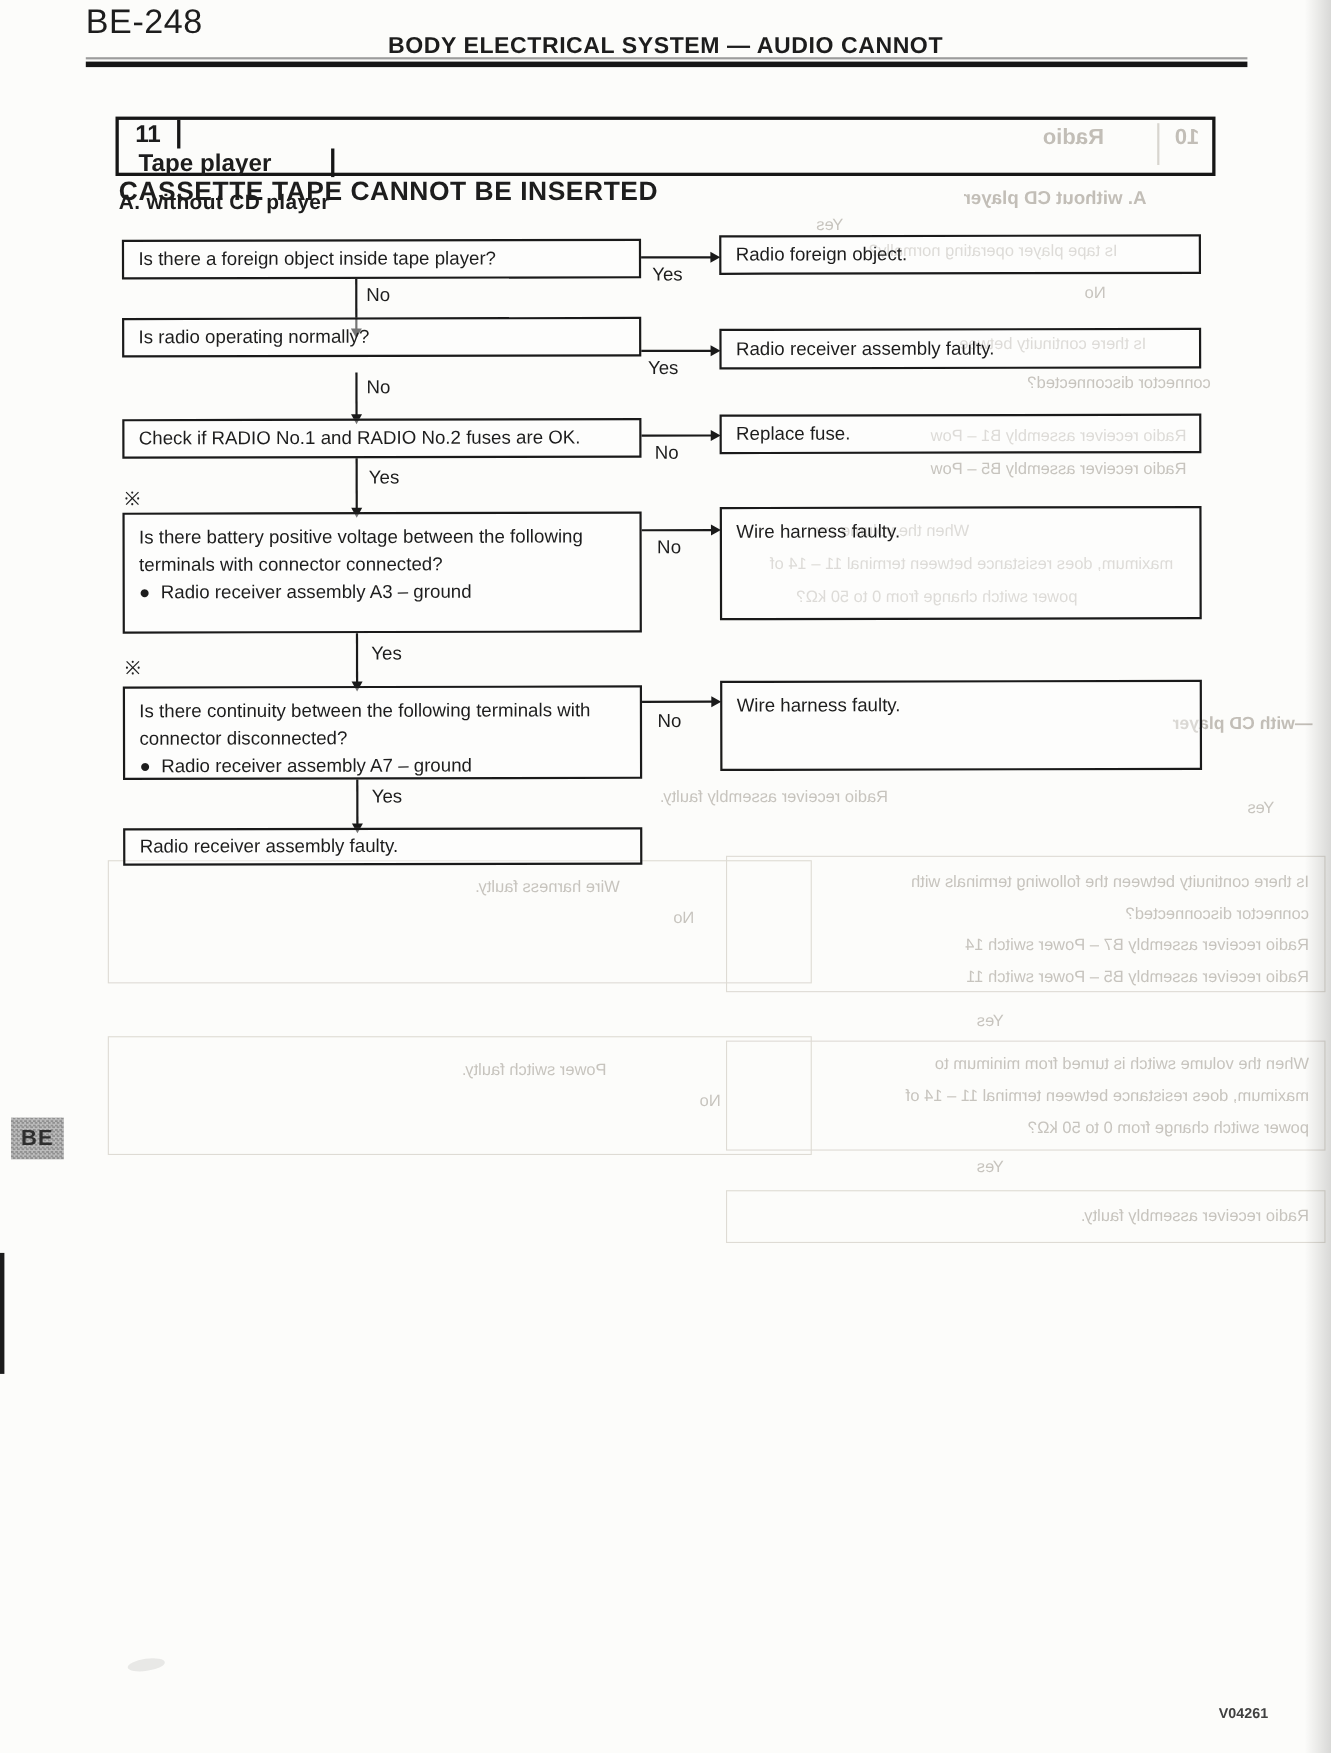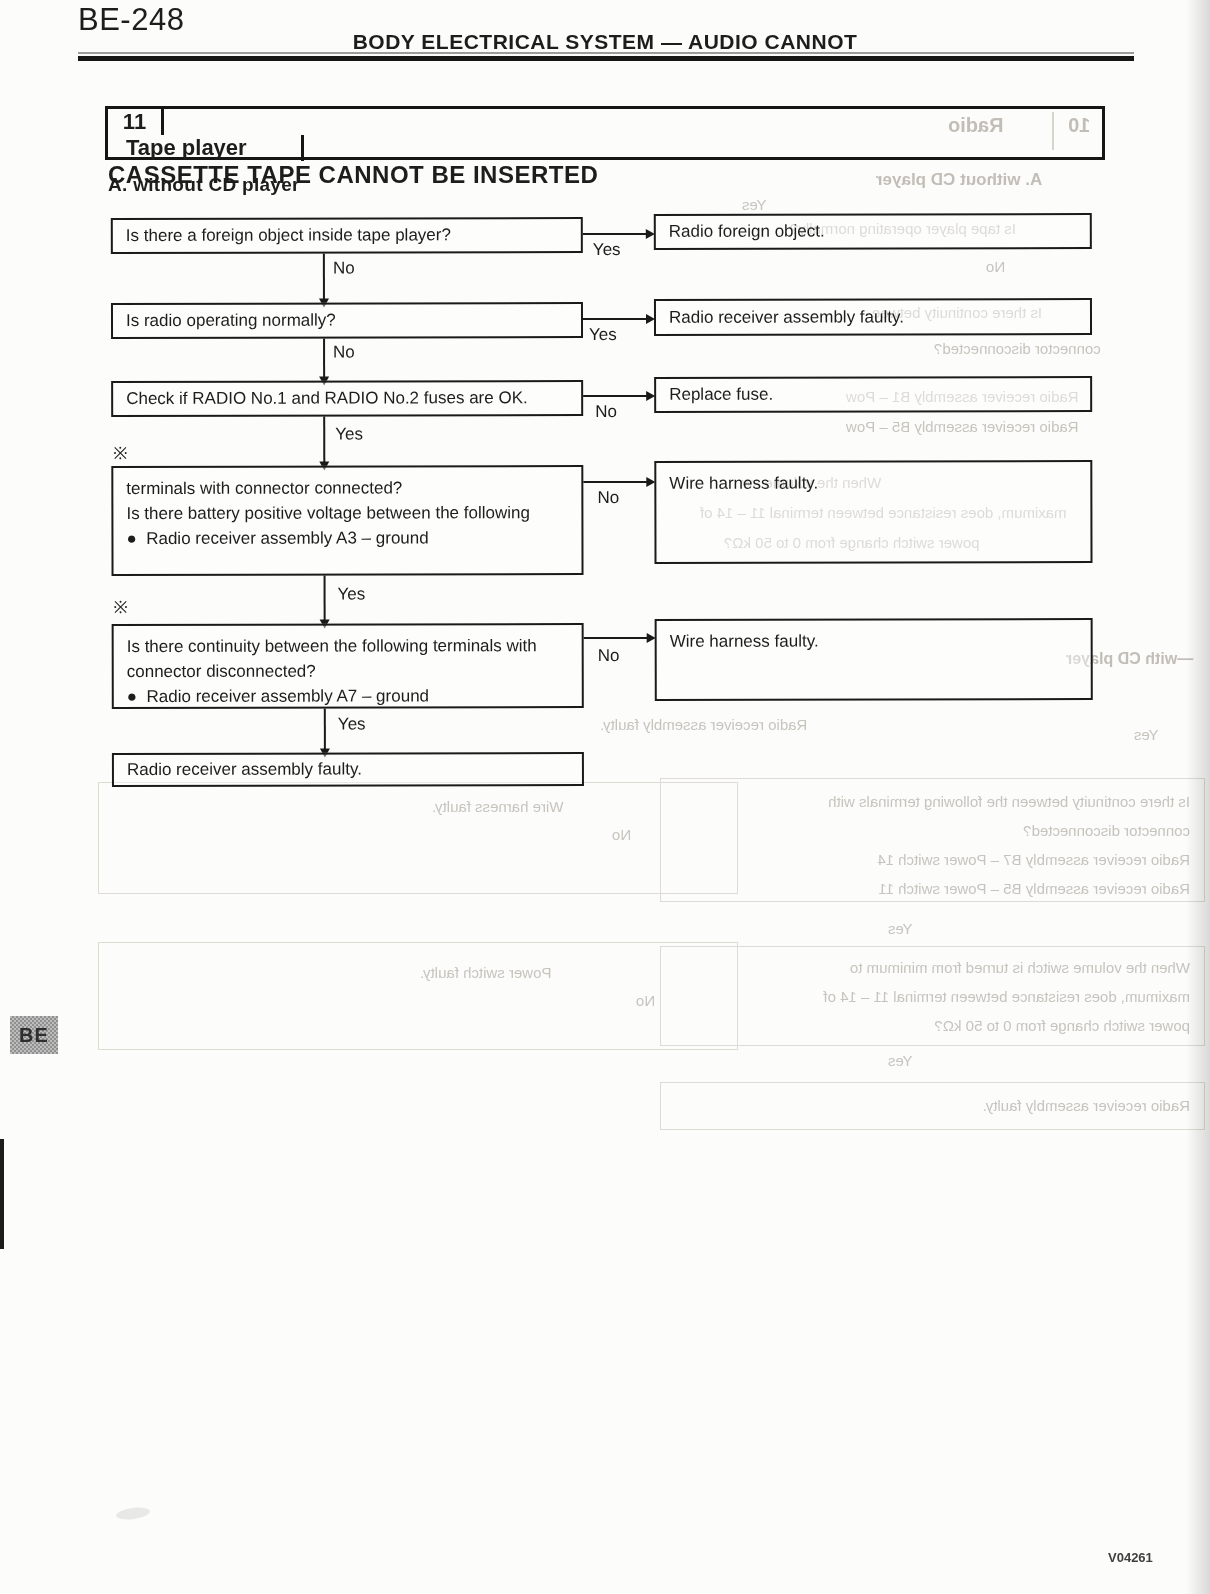--- a/index.html
+++ b/index.html
@@ -114,38 +114,38 @@
 
   <div class="flow">
 
     <div class="qbox cbox" style="top:217px;height:36px;">Is there a foreign object inside tape player?</div>
     <div class="rbox cbox" style="top:214px;height:36px;">Radio foreign object.</div>
     <div class="harrow" style="top:233px;"></div>
     <div class="lbl" style="left:594px;top:240px;">Yes</div>
     <div class="varrow" style="top:253px;height:47px;"></div>
     <div class="lbl" style="left:334px;top:258px;">No</div>
 
-    <div class="qbox cbox" style="top:302px;height:36px;">Is radio operating normally?</div>
+    <div class="qbox cbox" style="top:288px;height:36px;">Is radio operating normally?</div>
     <div class="rbox cbox" style="top:299px;height:37px;">Radio receiver assembly faulty.</div>
     <div class="harrow" style="top:318px;"></div>
     <div class="lbl" style="left:590px;top:325px;">Yes</div>
     <div class="varrow" style="top:338px;height:40px;"></div>
     <div class="lbl" style="left:334px;top:342px;">No</div>
 
     <div class="qbox cbox" style="top:380px;height:36px;">Check if RADIO No.1 and RADIO No.2 fuses are OK.</div>
     <div class="rbox cbox" style="top:377px;height:36px;">Replace fuse.</div>
     <div class="harrow" style="top:395px;"></div>
     <div class="lbl" style="left:596px;top:402px;">No</div>
     <div class="varrow" style="top:416px;height:47px;"></div>
     <div class="lbl" style="left:336px;top:424px;">Yes</div>
 
     <div class="note-mark" style="top:440px;">※</div>
     <div class="qbox tbox" style="top:465px;height:110px;">
+      <div class="qline">Is there battery positive voltage between the following</div>
       <div class="qline">terminals with connector connected?</div>
-      <div class="qline">Is there battery positive voltage between the following</div>
       <div class="qline">●  Radio receiver assembly A3 – ground</div>
     </div>
     <div class="rbox tbox" style="top:461px;height:103px;">
       <div class="qline">Wire harness faulty.</div>
     </div>
     <div class="harrow" style="top:481px;"></div>
     <div class="lbl" style="left:598px;top:488px;">No</div>
     <div class="varrow" style="top:575px;height:46px;"></div>
     <div class="lbl" style="left:338px;top:584px;">Yes</div>
 

